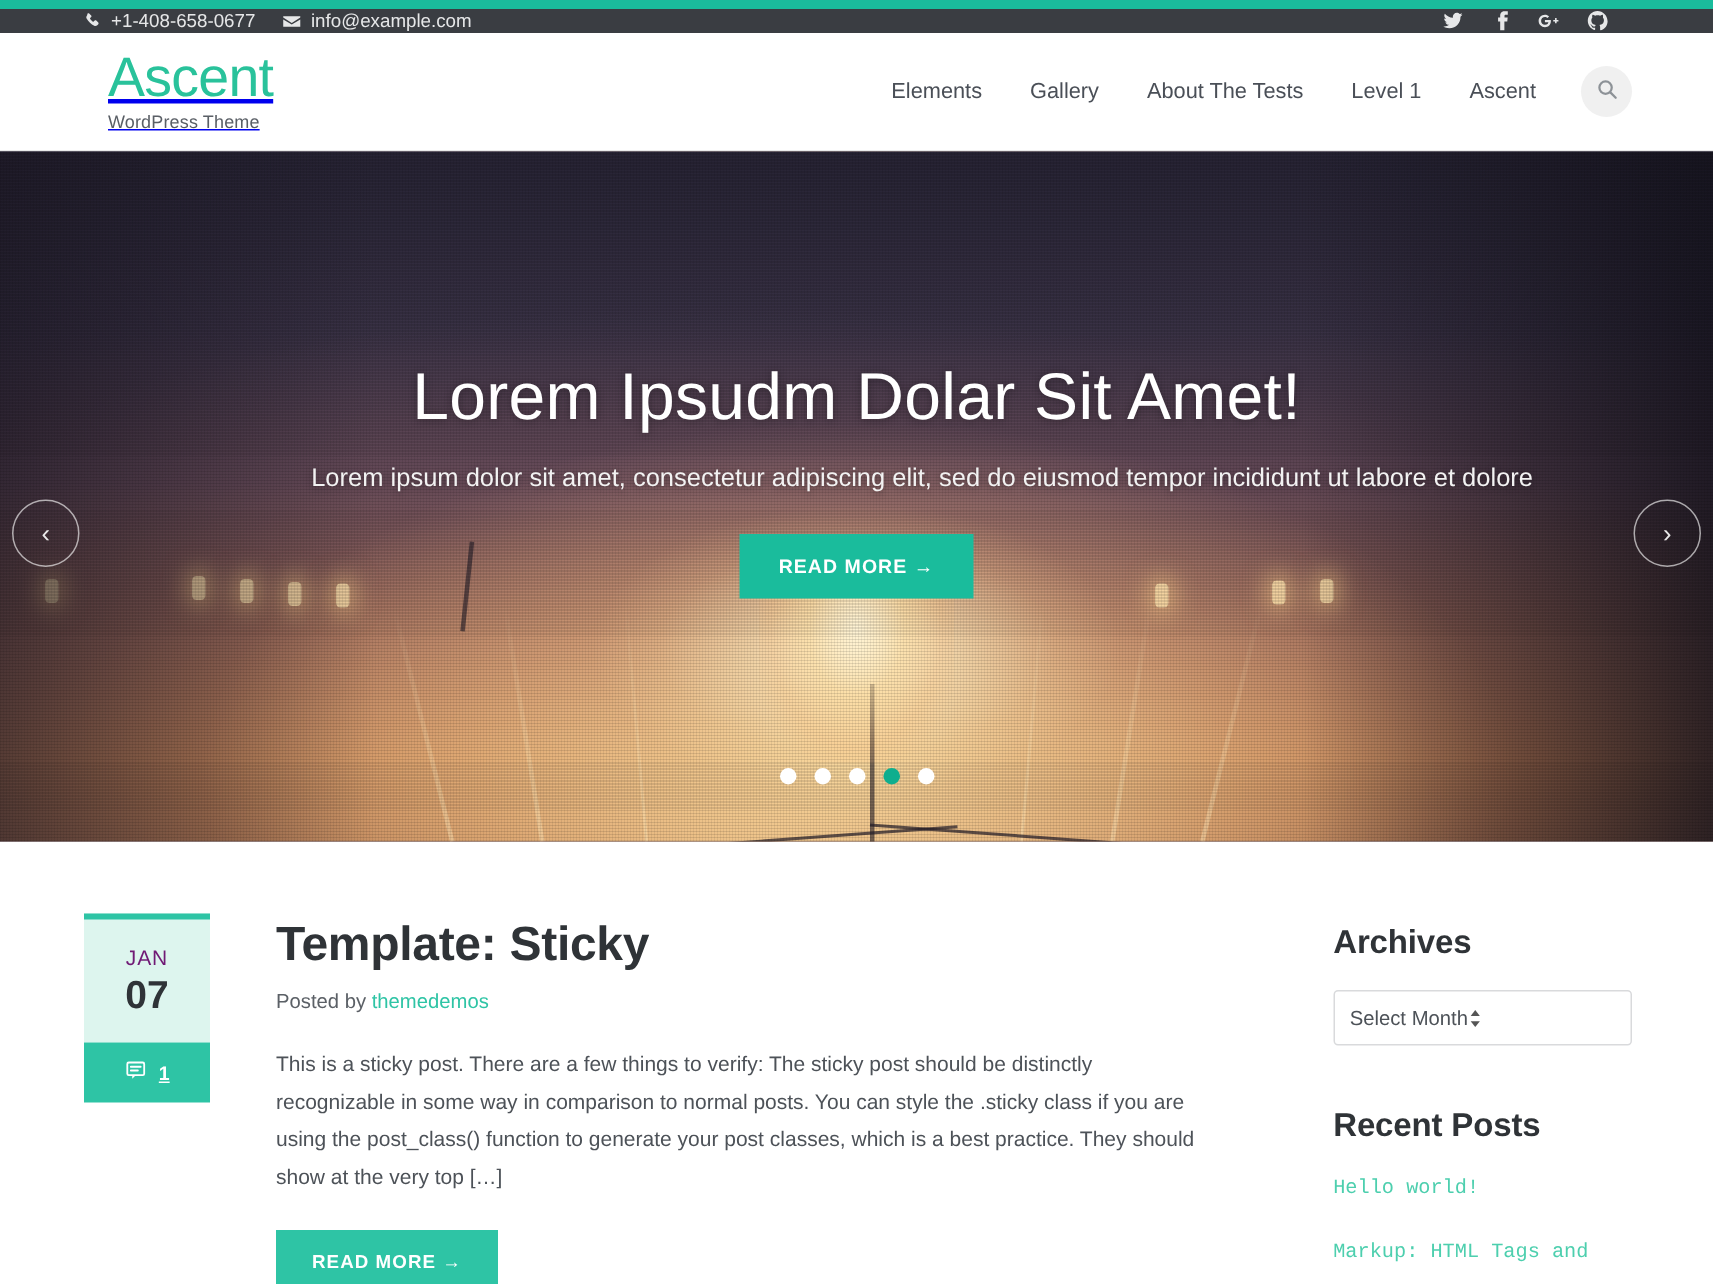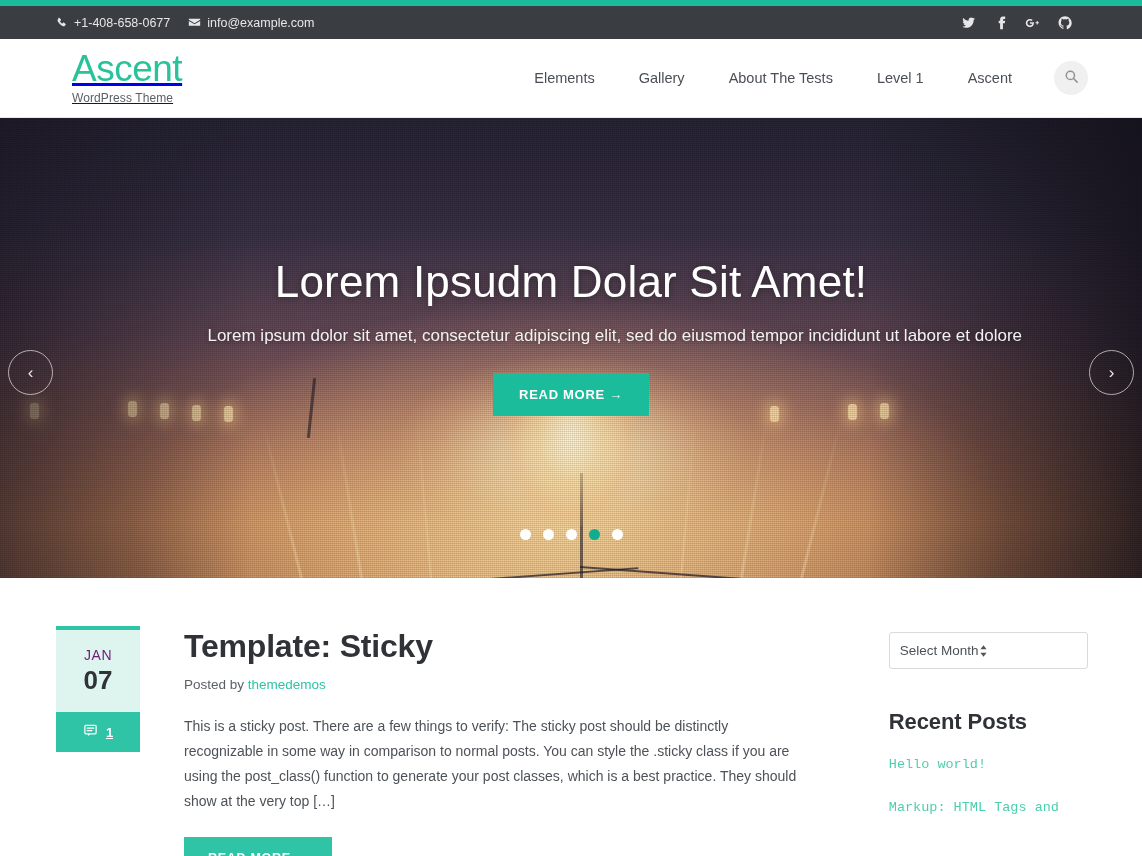--- a/index.html
+++ b/index.html
@@ -16,21 +16,21 @@
 
   
   .accent-strip {
     height: 6px;
     background: #1abc9c;
     width: 100%;
   }
 
   
   .topbar {
-    height: 33px;
+    height: 16px;
     background: #3a3d42;
     display: flex;
     align-items: center;
     justify-content: space-between;
     padding: 0 16px 0 56px;
     color: #e6e7e8;
     font-size: 12.5px;
   }
   .topbar-left { display: flex; align-items: center; gap: 18px; }
   .tb-item { display: flex; align-items: center; gap: 6px; white-space: nowrap; }
@@ -65,21 +65,21 @@
     display: block;
     line-height: 1.05;
   }
   .brand-tag {
     display: block;
     font-size: 12px;
     color: #5a5f66;
     margin-top: 3px;
     letter-spacing: 0.1px;
   }
-  .mainnav { display: flex; align-items: center; gap: 12px; }
+  .mainnav { display: flex; align-items: center; gap: 0; }
   .nav-link {
     font-size: 14.5px;
     color: #4a4f57;
     text-decoration: none;
     padding: 0 16px;
     white-space: nowrap;
   }
   .search-btn {
     width: 34px;
     height: 34px;
@@ -505,20 +505,21 @@
         <button class="read-more">READ MORE →</button>
         
       </div>
 
     </article>
   </div>
 
   <aside class="sidebar-col">
 
     <div class="widget">
+      <h3 class="widget-title">Archives</h3>
       <div class="archive-select">
         <span>Select Month</span>
         <span class="stepper">
           <svg width="9" height="14" viewBox="0 0 10 16" fill="#555">
               <path d="M5 1.5 L8.5 6 L1.5 6 Z"></path>
               <path d="M5 14.5 L1.5 10 L8.5 10 Z"></path>
             </svg>
         </span>
       </div>
     </div>

